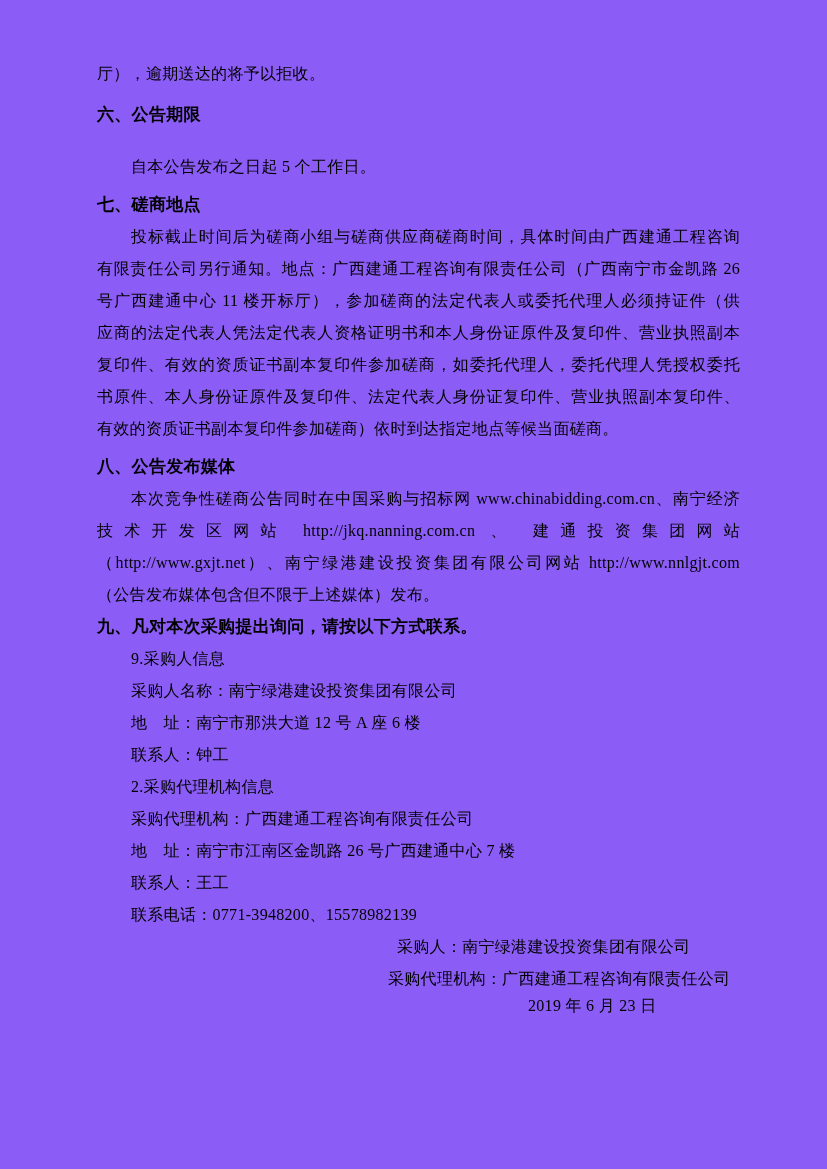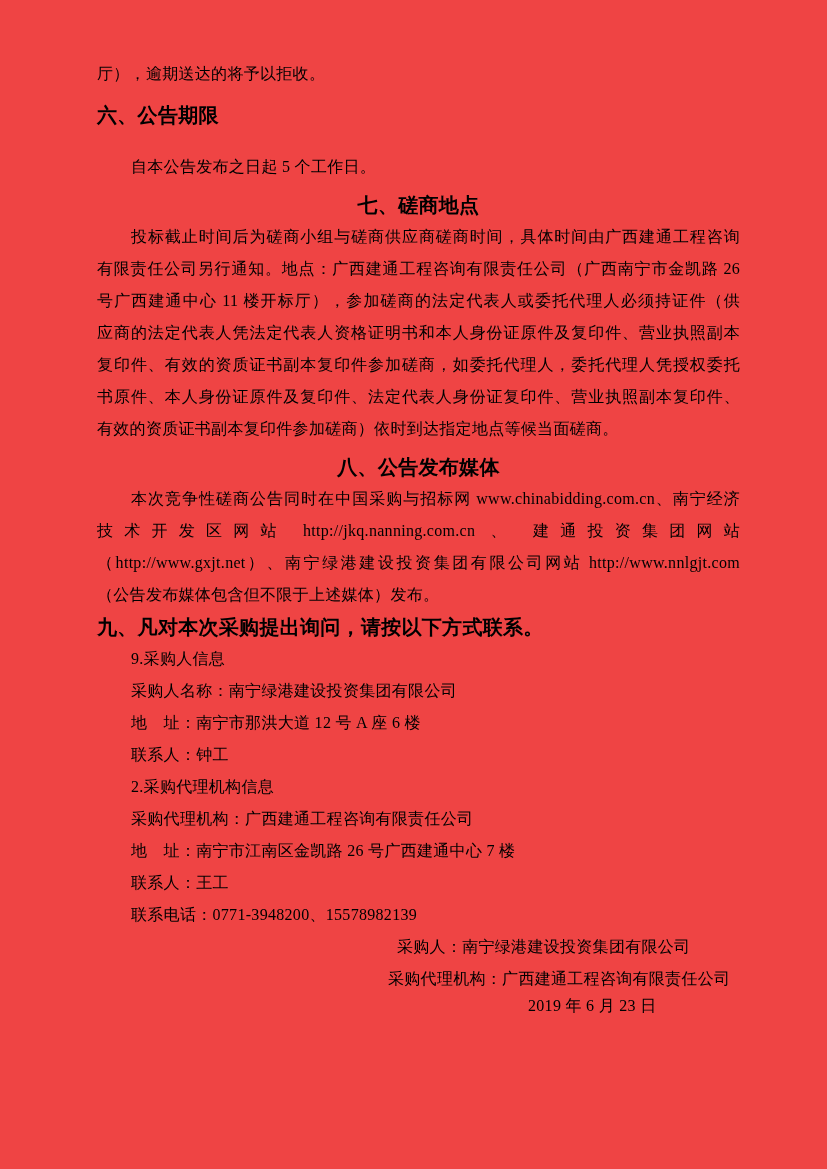--- a/index.html
+++ b/index.html
@@ -1,45 +1,45 @@
 <!DOCTYPE html>
 <html><head>
 <meta charset="utf-8">
 <style>
   html, body { margin: 0; padding: 0; background: #ffffff; }
   .page {
     position: relative;
     width: 827px;
     height: 1169px;
-    background: #ef4444;
+    background: #8b5cf6;
     color: #000000;
     font-family: "Liberation Serif", "DejaVu Serif", serif;
     overflow: hidden;
   }
   .content {
     padding: 58px 87px 0 97px; 
   }
   .line {
     height: 32px;
     line-height: 32px;
     font-size: 16px;
     letter-spacing: 0.3px;
   }
   .heading {
     font-weight: bold;
-    font-size: 20px;
+    font-size: 17px;
   }
   .just {
     text-align: justify;
     text-align-last: justify;
   }
   .indent { text-indent: 34px; }
   .sp9 { margin-top: 9px; }
   .sp8 { margin-top: 20px; }
-  .sp6 { margin-top: 6px; text-align: center; }
+  .sp6 { margin-top: 6px; }
   .spm5 { margin-top: -5px; }
   .sig-buyer  { padding-left: 300px; }
   .sig-agency { padding-left: 291px; }
   .sig-date   { padding-left: 431px; }
 </style>
 </head>
 <body>
 
 <div class="page">
   <div class="content">

